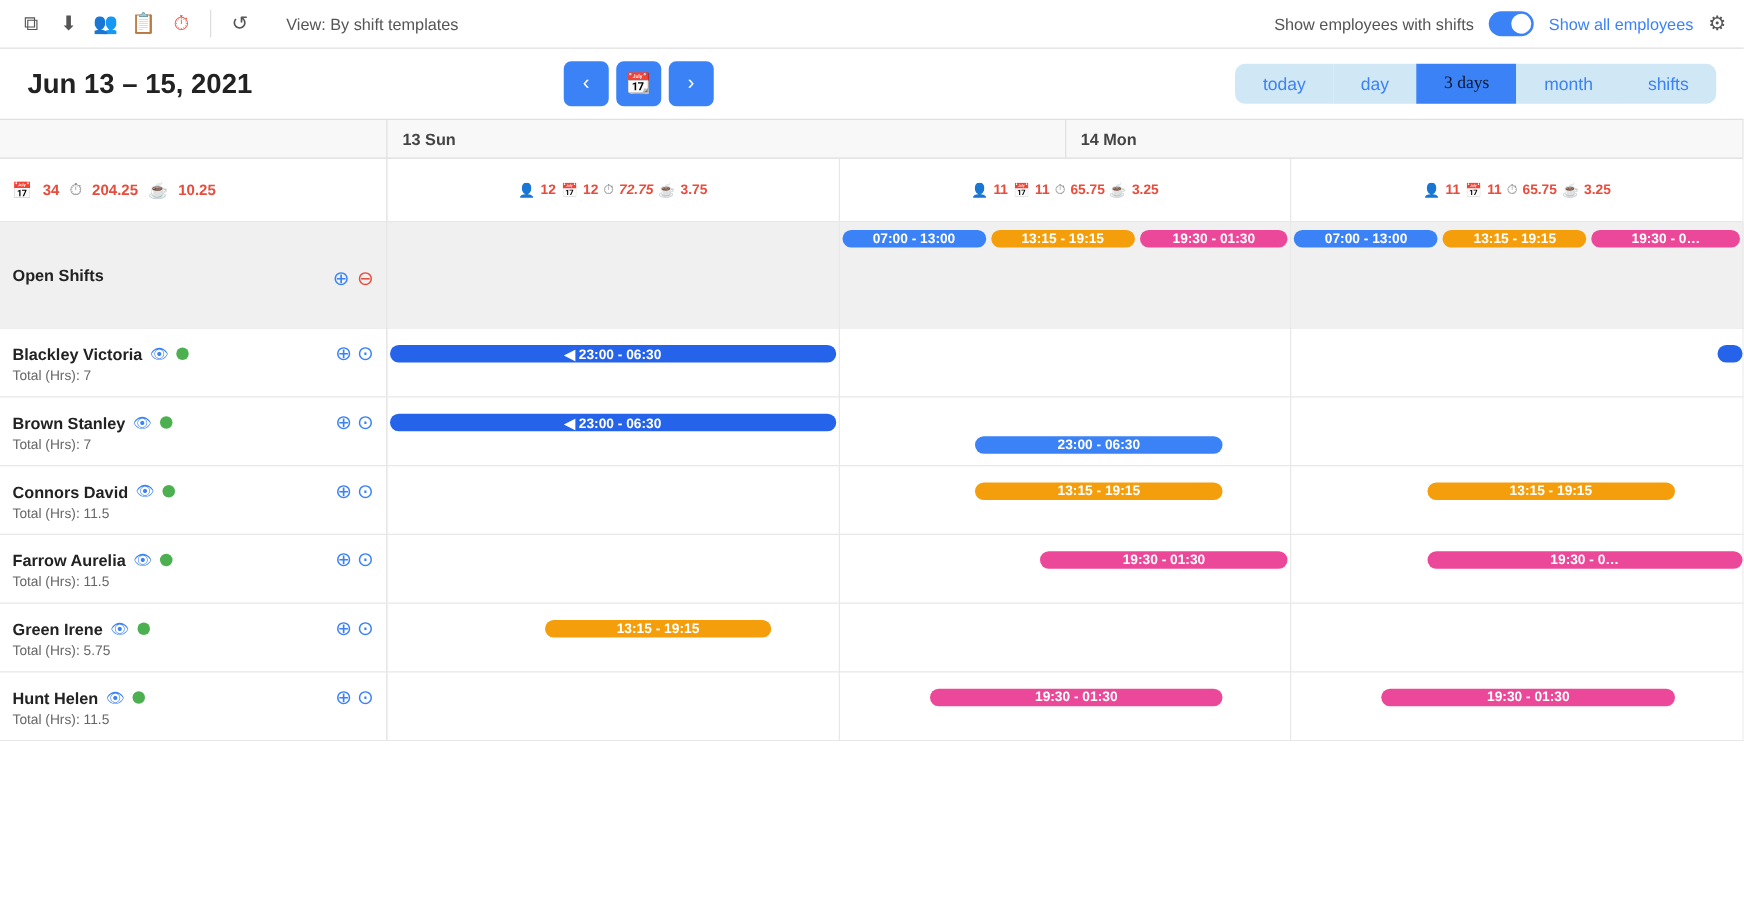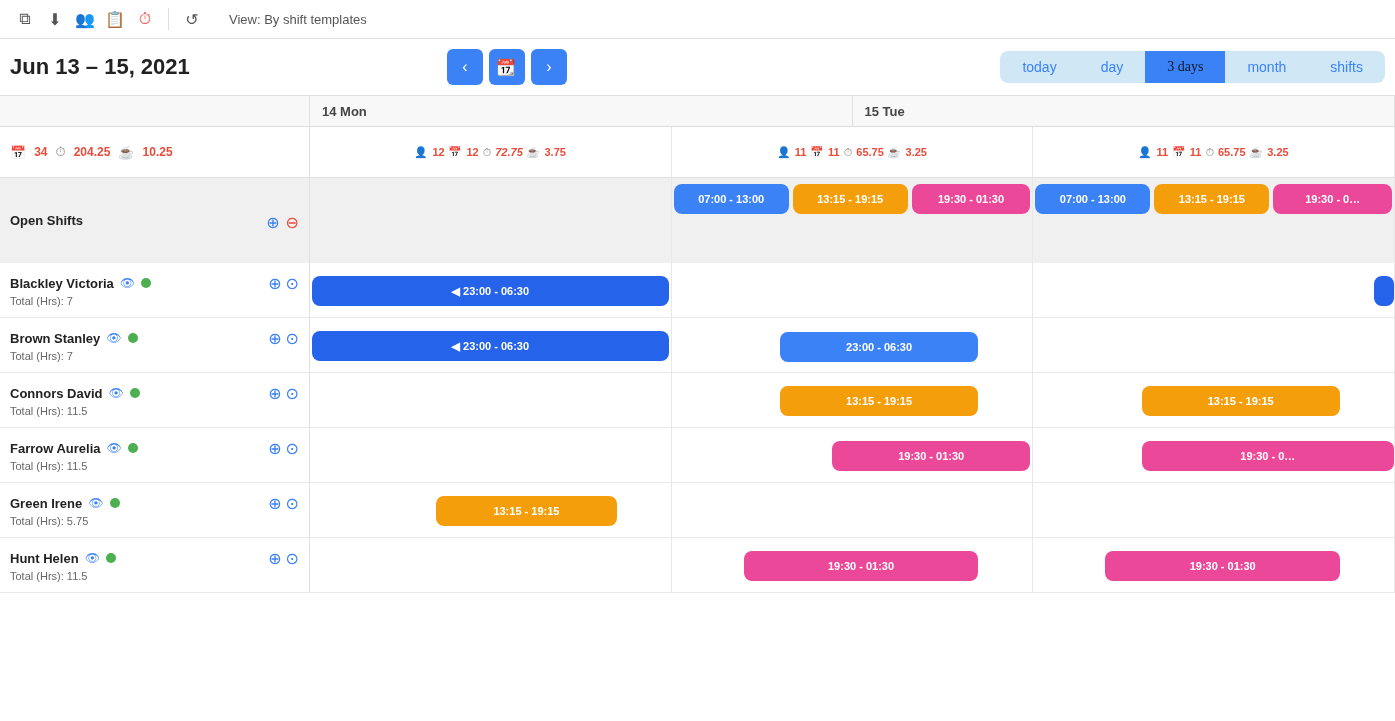--- a/index.html
+++ b/index.html
@@ -17,21 +17,21 @@
     .top-right { margin-left: auto; display: flex; align-items: center; gap: 12px; }
     .show-employees-label { color: #555; font-size: 13px; }
     .toggle-switch { position: relative; width: 36px; height: 20px; }
     .toggle-slider { position: absolute; inset: 0; background: #3b82f6; border-radius: 10px; cursor: pointer; }
     .toggle-slider::after { content: ''; position: absolute; width: 16px; height: 16px; background: #fff; border-radius: 50%; top: 2px; right: 2px; }
     .show-all-link { color: #3b82f6; font-size: 13px; cursor: pointer; }
     .gear-icon { color: #555; font-size: 16px; cursor: pointer; }
 
     
     .date-header {
-      display: flex; align-items: center; padding: 10px 10px; border-bottom: 1px solid #e0e0e0;
+      display: flex; align-items: center; padding: 10px 22px; border-bottom: 1px solid #e0e0e0;
     }
     .date-range { font-size: 22px; font-weight: 600; color: #222; min-width: 220px; }
     .nav-controls { display: flex; align-items: center; gap: 6px; margin-left: auto; margin-right: auto; }
     .nav-btn { background: #3b82f6; color: #fff; border: none; border-radius: 6px; width: 36px; height: 36px; font-size: 16px; cursor: pointer; display: flex; align-items: center; justify-content: center; }
     .cal-btn { background: #3b82f6; color: #fff; border: none; border-radius: 6px; width: 36px; height: 36px; font-size: 16px; cursor: pointer; display: flex; align-items: center; justify-content: center; }
     .view-buttons { display: flex; gap: 0; margin-left: auto; }
     .view-btn { border: none; padding: 8px 22px; font-size: 14px; cursor: pointer; background: #d0e8f5; color: #3b82f6; }
     .view-btn.active { background: #3b82f6; color: #0f172a; font-family: Liberation Serif, serif; }
     .view-btn:first-child { border-radius: 8px 0 0 8px; }
     .view-btn:last-child { border-radius: 0 8px 8px 0; }
@@ -74,39 +74,48 @@
 
     .row-height { height: 55px; }
     .open-height { height: 85px; }
 
     .red-icon { color: #e74c3c; }
     .blue-icon { color: #3b82f6; }
 
     .shift-block-abs {
       position: absolute; border-radius: 8px; color: #fff; font-size: 11px; font-weight: 600;
       display: flex; align-items: center; justify-content: center; padding: 0 6px;
-      white-space: nowrap; cursor: pointer; height: 30px;
+      white-space: nowrap; cursor: pointer; height: 14px;
     }
   </style>
 </head>
 <body>
 
 <div>
 
   <div class="toolbar">
     <div class="toolbar-icons">
       <span class="toolbar-icon" title="Copy">⧉</span>
       <span class="toolbar-icon" title="Download">⬇</span>
       <span class="toolbar-icon" title="Add person">👥</span>
       <span class="toolbar-icon" title="Calendar">📋</span>
       <span class="toolbar-icon red-icon" title="Clock">⏱</span>
       <span class="toolbar-divider"></span>
       <span class="toolbar-icon" title="Refresh">↺</span>
       <span class="view-label">View: By shift templates</span>
     </div>
+    <div class="top-right">
+      <span class="show-employees-label">Show employees with shifts</span>
+      <label class="toggle-switch">
+
+        <span class="toggle-slider"></span>
+      </label>
+      <span class="show-all-link">Show all employees</span>
+      <span class="gear-icon">⚙</span>
+    </div>
   </div>
 
   <div class="date-header">
     <span class="date-range">Jun 13 – 15, 2021</span>
     <div class="nav-controls">
       <button class="nav-btn">‹</button>
       <button class="cal-btn">📆</button>
       <button class="nav-btn">›</button>
     </div>
     <div class="view-buttons">
@@ -116,22 +125,22 @@
       <button class="view-btn">month</button>
       <button class="view-btn">shifts</button>
     </div>
   </div>
 
   <div class="table-container">
 
     <div class="header-row">
       <div class="header-left"></div>
       <div class="header-right">
+        <div class="header-day">13 Sun</div>
         <div class="header-day">14 Mon</div>
-        <div class="header-day">15 Tue</div>
       </div>
     </div>
 
     <div class="stat-row">
       <div class="stat-left">
         <span style="color:#888;font-size:13px;">📅</span>
         <span class="red-icon" style="font-weight:700;color:#e74c3c;">34</span>
         <span style="color:#888;font-size:13px;">⏱</span>
         <span class="red-icon" style="font-weight:700;color:#e74c3c;">204.25</span>
         <span style="color:#888;font-size:13px;">☕</span>
@@ -237,21 +246,21 @@
             <span class="emp-action-btn">⊙</span>
           </div>
         </div>
         <div class="emp-total">Total (Hrs):  7</div>
       </div>
       <div class="row-right" style="display: flex; flex: 1 1 0%; position: relative;">
         <div class="day-cell" style="position: relative; flex: 1 1 0%; border-right: 1px solid rgb(232, 232, 232); min-height: 55px;">
           <span class="shift-block-abs" style="background:#2563eb;left:2px;top:13px;width:calc(100% - 4px);">◀ 23:00 - 06:30</span>
         </div>
         <div class="day-cell" style="position: relative; flex: 1 1 0%; border-right: 1px solid rgb(232, 232, 232); min-height: 55px;">
-          <span class="shift-block-abs" style="background:#3b82f6;left:30%;top:14px;width:55%;">23:00 - 06:30</span>
+          <span class="shift-block-abs" style="background:#3b82f6;left:30%;top:31px;width:55%;">23:00 - 06:30</span>
         </div>
         <div class="day-cell" style="flex: 1 1 0%; border-right: 1px solid rgb(232, 232, 232); position: relative; min-height: 55px;"></div>
       </div>
     </div>
 
     <div class="row-wrapper row-height">
       <div class="row-left">
         <div class="emp-name-row">
           <span class="emp-name">Connors David</span>
           <span class="emp-eye blue-icon">👁</span>

